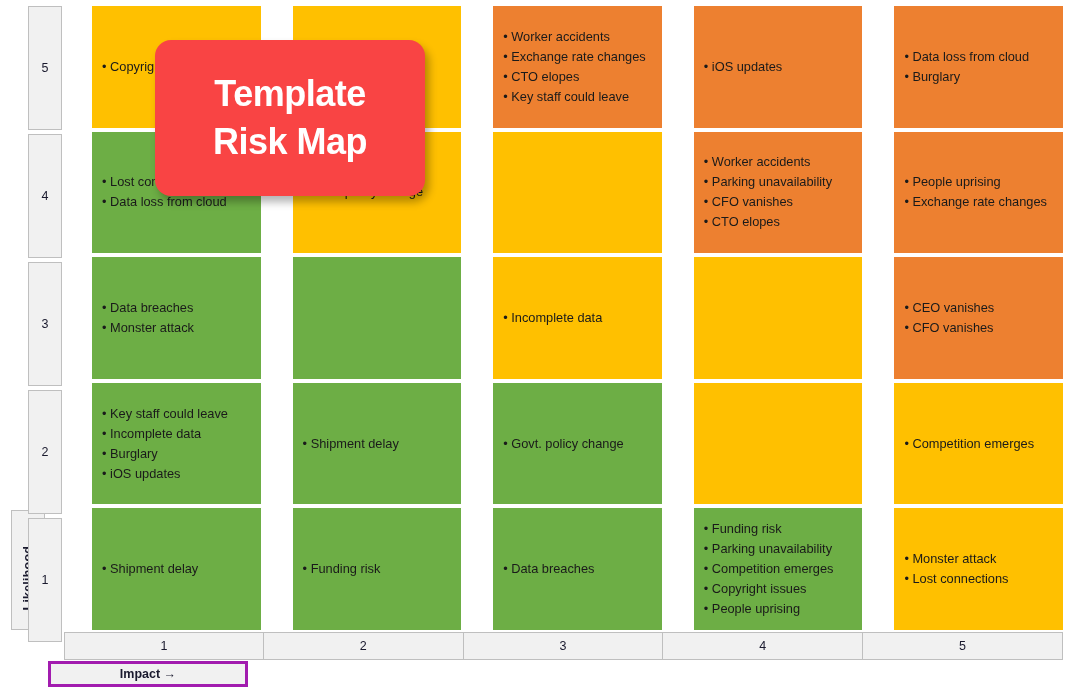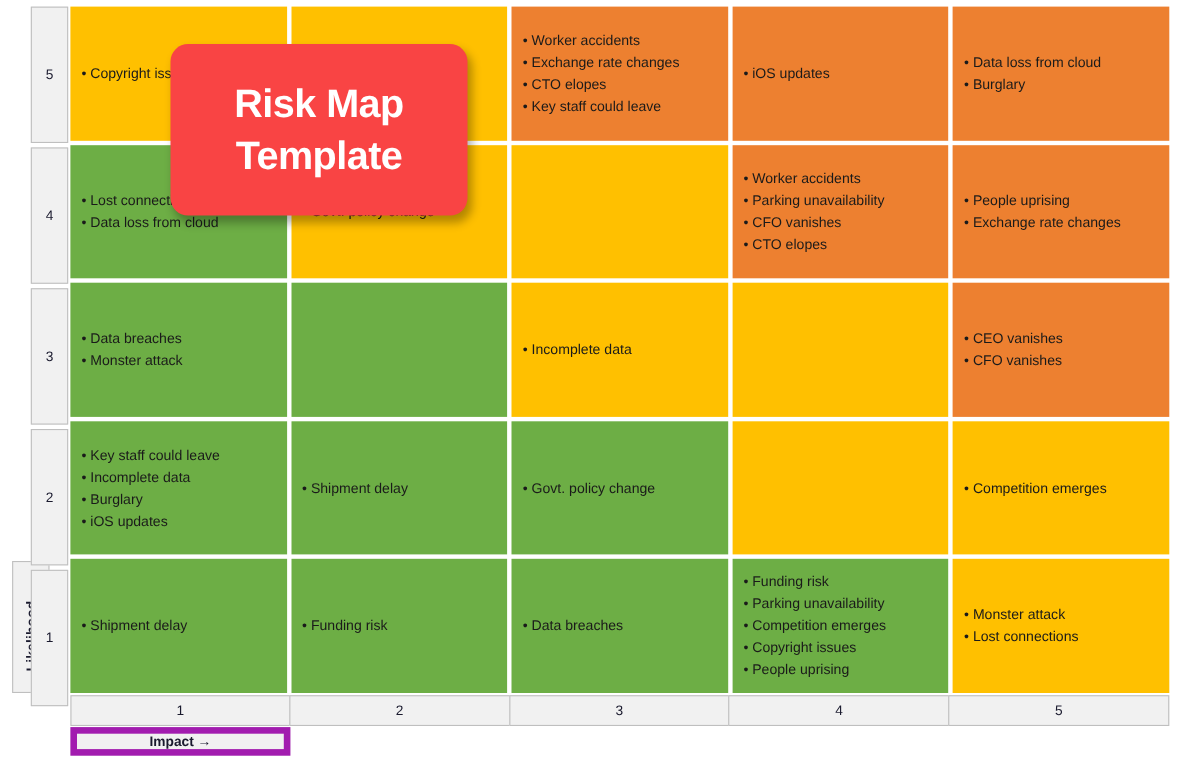--- a/index.html
+++ b/index.html
@@ -65,20 +65,21 @@
     grid-template-rows: repeat(5, 1fr);
     gap: 4px;
     background: #ffffff;
   }
   .cell {
     padding: 8px 10px;
     display: flex;
     flex-direction: column;
     justify-content: center;
     overflow: hidden;
+    margin-left: 28px;
   }
   .cell.green  { background: #6DAE45; }
   .cell.yellow { background: #FFC000; }
   .cell.orange { background: #ED8030; }
   .risk-item {
     font-size: 12.8px;
     line-height: 20px;
     color: #1a1a1a;
     white-space: nowrap;
     text-indent: -9px;
@@ -106,26 +107,26 @@
     align-items: center;
     justify-content: center;
     font-size: 12.5px;
     color: #1a1a2e;
   }
   #impact-numbers .num:first-child { margin-left: 0; }
 
   
   #impact-axis {
     position: absolute;
-    left: 64px;
+    left: 48px;
     top: 661px;
     width: 200px;
     height: 26px;
     background: #f1f1f1;
-    border: 6px solid #a21caf;
+    border: 3px solid #a21caf;
     display: flex;
     align-items: center;
     justify-content: center;
     font-size: 12.5px;
     font-weight: bold;
     color: #1a1a2e;
   }
 
   
   #banner {
@@ -256,22 +257,22 @@
       <div class="num">3</div>
       <div class="num">4</div>
       <div class="num">5</div>
     </div>
 
   <div id="impact-axis">
     <span>Impact →</span>
   </div>
 
   <div id="banner">
+    <div class="line">Template</div>
     <div class="line">Risk Map</div>
-    <div class="line">Template</div>
   </div>
 
 <div class="row-label" style="top: 6px; height: 124px;">
       <span>5</span>
     </div>
     <div class="row-label" style="top: 134px; height: 124px;">
       <span>4</span>
     </div>
     <div class="row-label" style="top: 262px; height: 124px;">
       <span>3</span>

